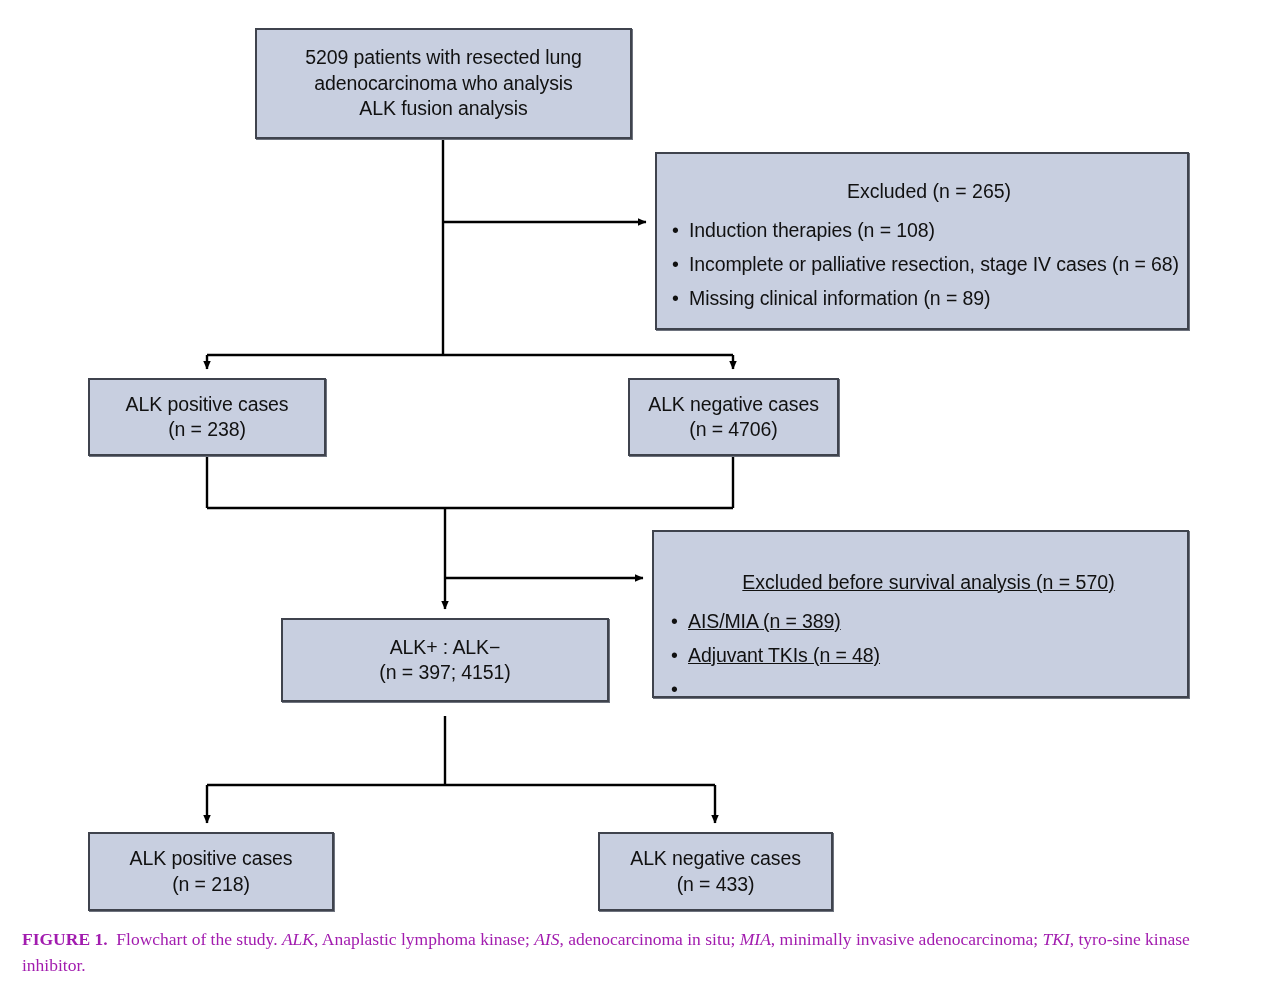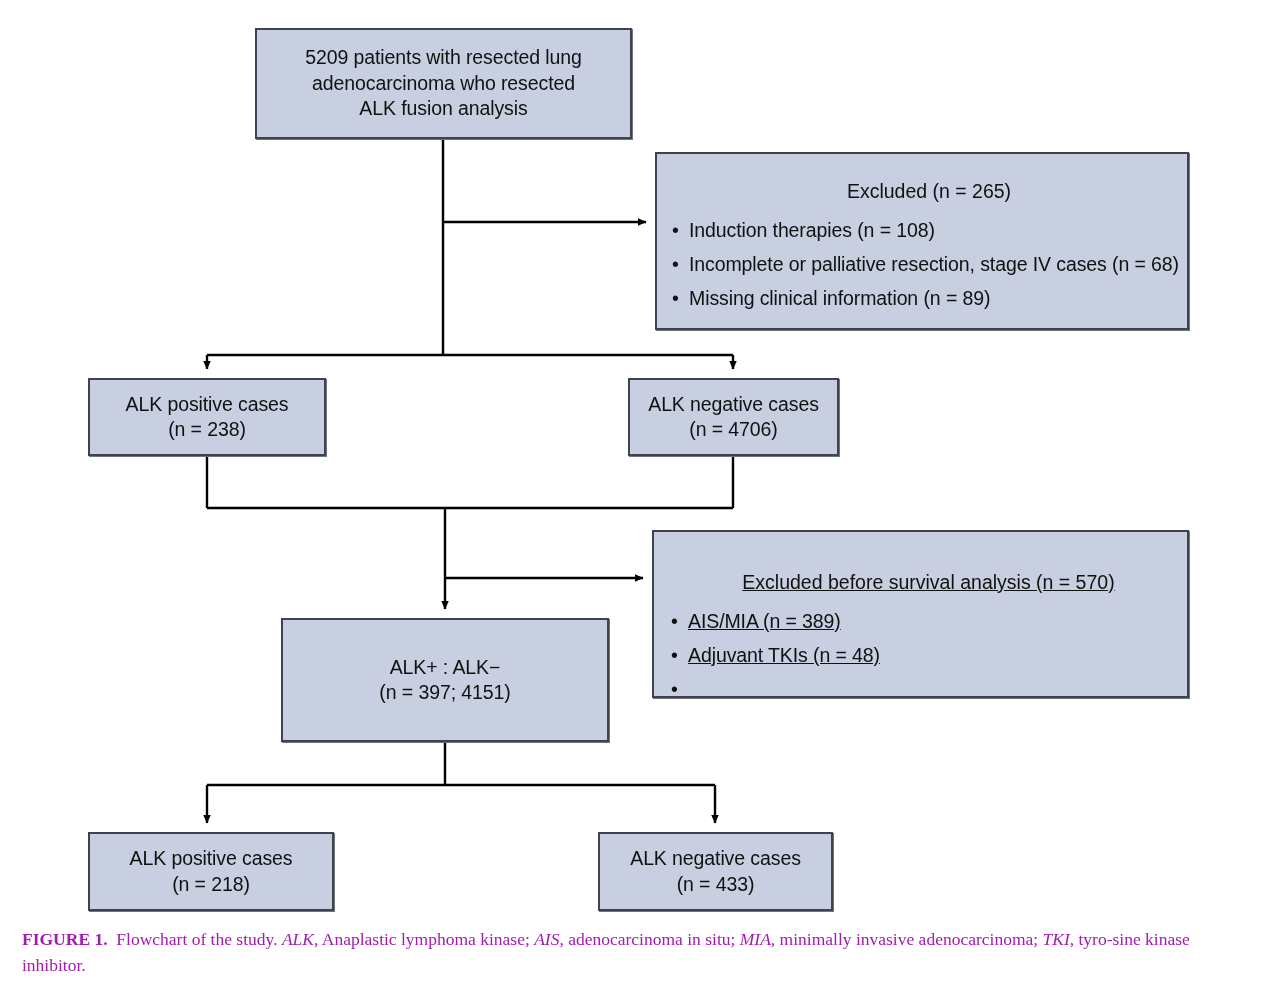--- a/index.html
+++ b/index.html
@@ -71,21 +71,21 @@
     position: absolute;
     left: 1px;
     top: 0;
   }
   
   #node-cohort      { left: 255px; top: 28px;  width: 377px; height: 111px; }
   #node-excluded-1  { left: 655px; top: 152px; width: 534px; height: 178px; padding: 12px 0 0 14px; }
   #node-alk-pos-1   { left: 88px;  top: 378px; width: 238px; height: 78px; }
   #node-alk-neg-1   { left: 628px; top: 378px; width: 211px; height: 78px; }
   #node-excluded-2  { left: 652px; top: 530px; width: 537px; height: 168px; padding: 14px 0 0 16px; text-decoration: underline; }
-  #node-psm         { left: 281px; top: 618px; width: 328px; height: 124px; }
+  #node-psm         { left: 281px; top: 618px; width: 328px; height: 84px; }
   #node-alk-pos-2   { left: 88px;  top: 832px; width: 246px; height: 79px; }
   #node-alk-neg-2   { left: 598px; top: 832px; width: 235px; height: 79px; }
   
   #caption {
     position: absolute;
     left: 22px;
     top: 927px;
     width: 1232px;
     font-family: "Liberation Serif", serif;
     font-size: 17.5px;
@@ -126,21 +126,21 @@
 
       <path d="M445,716 L445,785"></path>
       <path d="M207,785 L715,785"></path>
       <path d="M207,785 L207,823" marker-end="url(#arrowhead)"></path>
       <path d="M715,785 L715,823" marker-end="url(#arrowhead)"></path>
     </g>
   </svg>
 
   <div class="node centered" id="node-cohort">
     <div class="line">5209 patients with resected lung</div>
-    <div class="line">adenocarcinoma who resected</div>
+    <div class="line">adenocarcinoma who analysis</div>
     <div class="line">ALK fusion analysis</div>
   </div>
 
   <div class="node" id="node-excluded-1">
     <div class="excl-title">Excluded (n = 265)</div>
     <ul class="excl-list">
       <li>
         <span class="bullet">•</span>
         <span>Induction therapies (n = 108)</span>
       </li>

